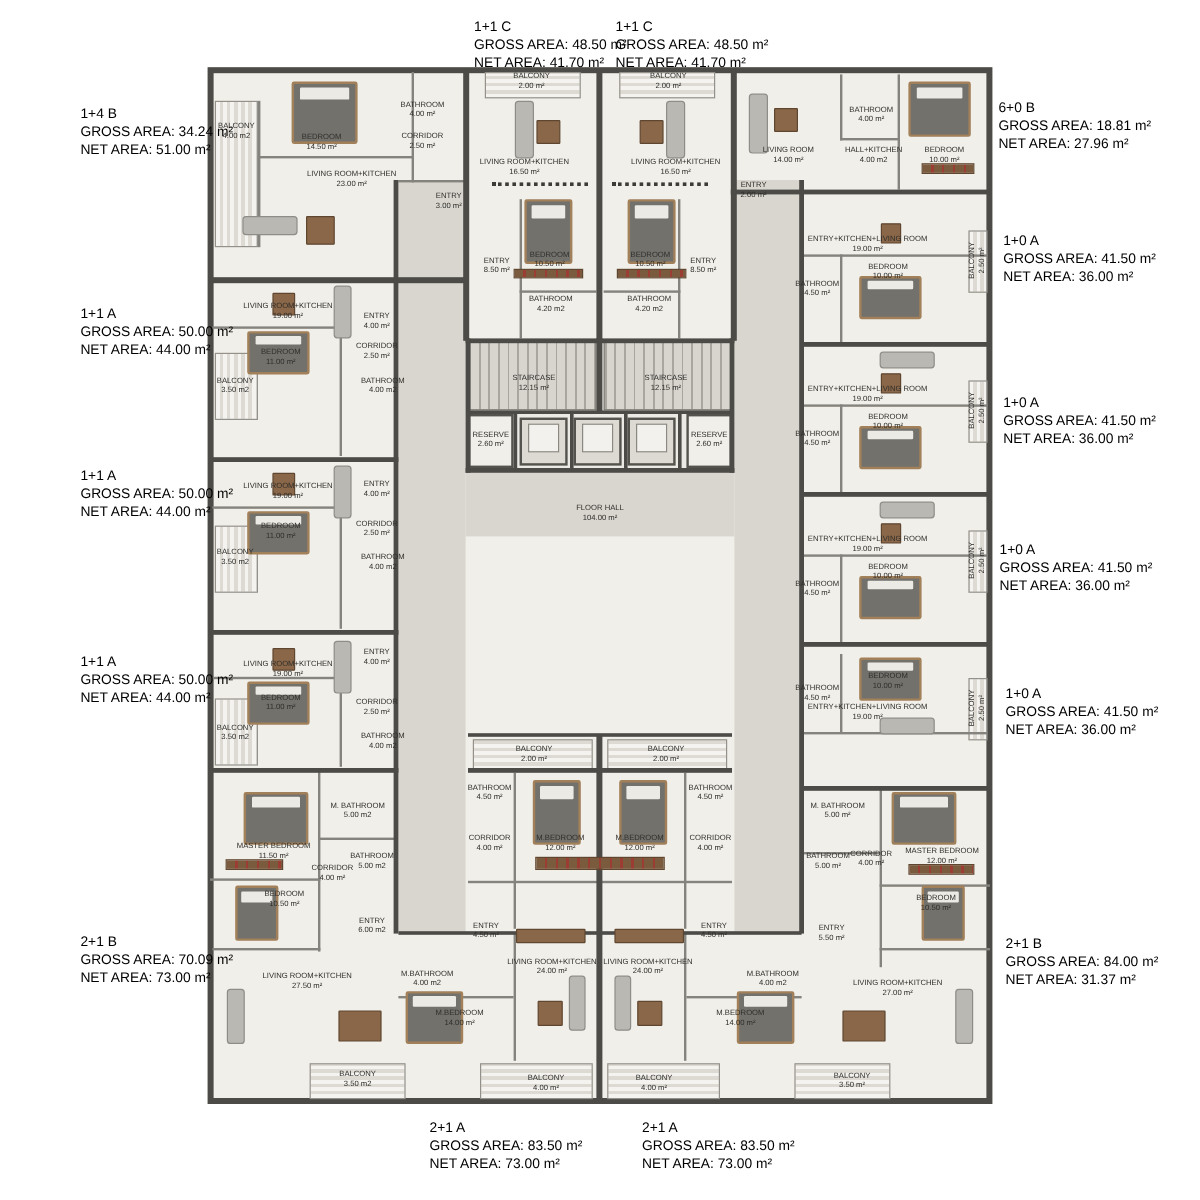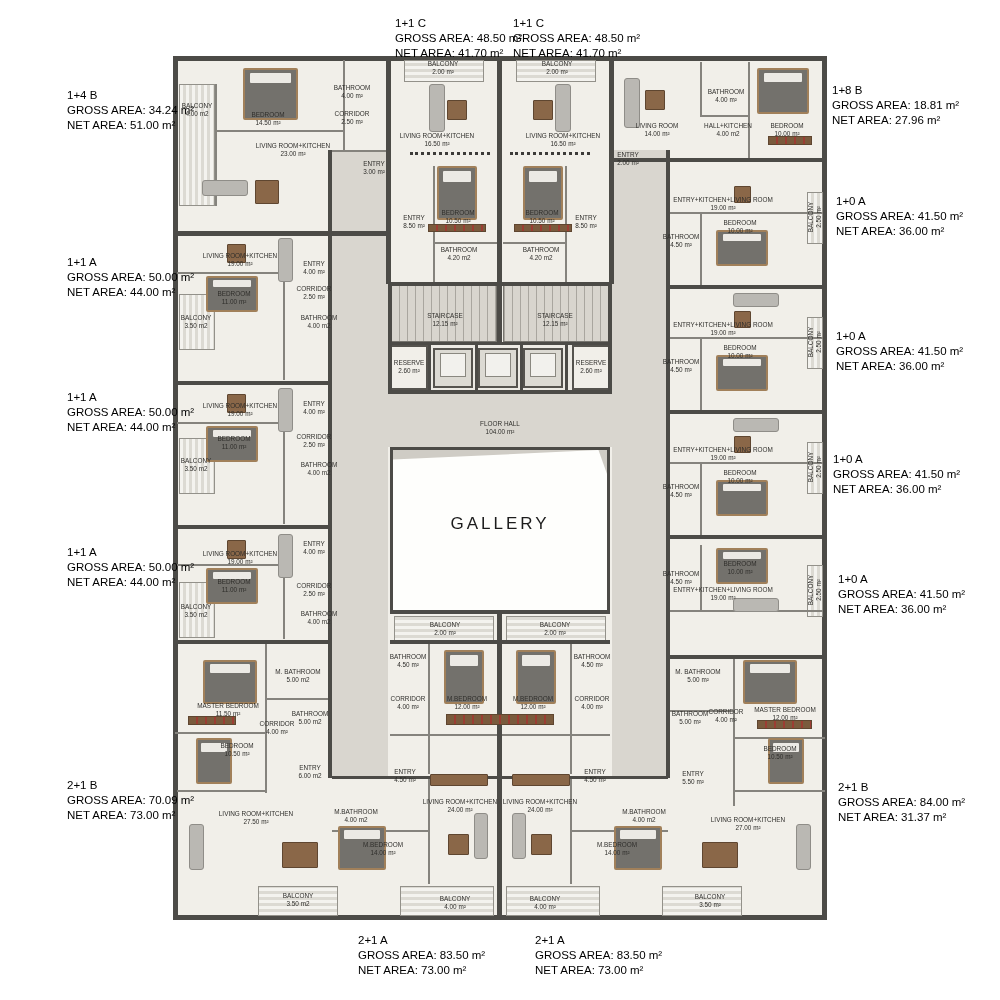--- a/index.html
+++ b/index.html
@@ -172,21 +172,21 @@
         <div>1+1 A</div>
         <div>GROSS AREA: 50.00 m²</div>
         <div>NET AREA: 44.00 m²</div>
       </div>
       <div class="unit-label" style="left: 67px; top: 778px;">
         <div>2+1 B</div>
         <div>GROSS AREA: 70.09 m²</div>
         <div>NET AREA: 73.00 m²</div>
       </div>
       <div class="unit-label" style="left: 832px; top: 83px;">
-        <div>1+8 B</div>
+        <div>6+0 B</div>
         <div>GROSS AREA: 18.81 m²</div>
         <div>NET AREA: 27.96 m²</div>
       </div>
       <div class="unit-label" style="left: 836px; top: 194px;">
         <div>1+0 A</div>
         <div>GROSS AREA: 41.50 m²</div>
         <div>NET AREA: 36.00 m²</div>
       </div>
       <div class="unit-label" style="left: 836px; top: 329px;">
         <div>1+0 A</div>
@@ -643,17 +643,13 @@
       <div class="f f-table" style="left: 702px; top: 842px; width: 36px; height: 26px;"></div>
       <div class="f f-table" style="left: 430px; top: 774px; width: 58px; height: 12px;"></div>
       <div class="f f-table" style="left: 512px; top: 774px; width: 58px; height: 12px;"></div>
       <div class="f f-ward" style="left: 188px; top: 716px; width: 48px; height: 9px;"></div>
       <div class="f f-ward" style="left: 757px; top: 720px; width: 55px; height: 9px;"></div>
       <div class="f f-ward" style="left: 446px; top: 714px; width: 108px; height: 11px;"></div>
       <div class="f f-ward" style="left: 428px; top: 224px; width: 58px; height: 8px;"></div>
       <div class="f f-ward" style="left: 514px; top: 224px; width: 58px; height: 8px;"></div>
       <div class="f f-ward" style="left: 768px; top: 136px; width: 44px; height: 9px;"></div>
     </div>
-  <div class="gallery">
-    <div class="gallery-inner"></div>
-    <div class="gallery-label">GALLERY</div>
-  </div>
 </div>
 
 </body></html>

